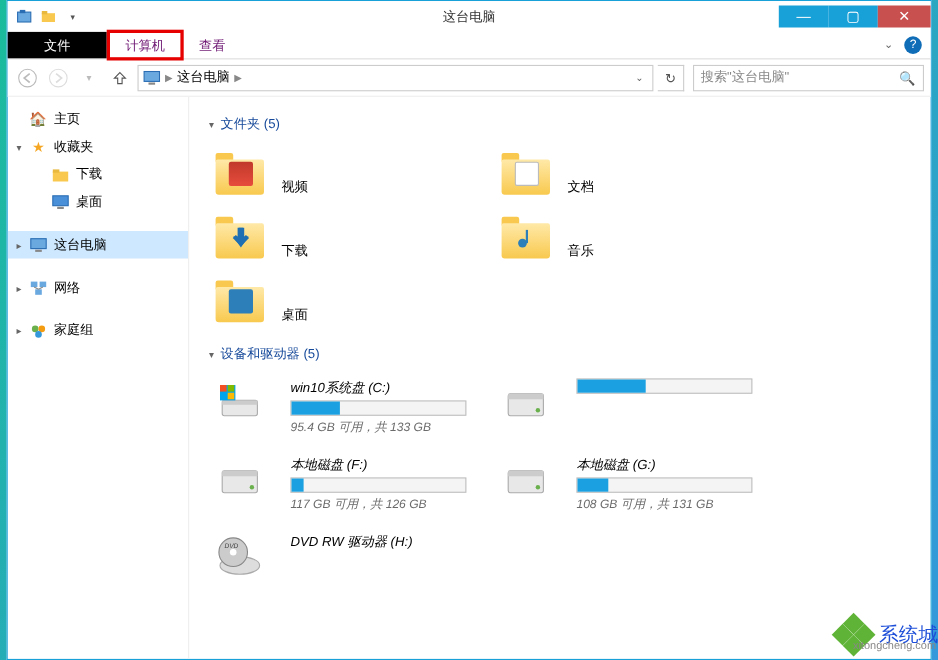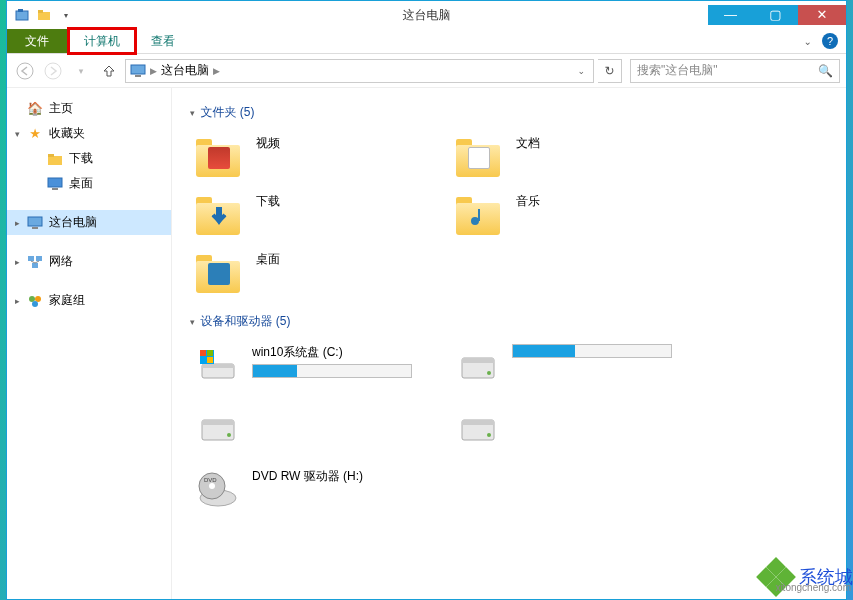--- a/index.html
+++ b/index.html
@@ -7,22 +7,22 @@
 .window { position:absolute; left:6px; top:0; width:841px; height:600px; background:#fff; border:1px solid #18a0d8; display:flex; flex-direction:column; }
 .titlebar { height:28px; background:#fff; display:flex; align-items:center; position:relative; }
 .qat { display:flex; gap:4px; margin-left:6px; align-items:center; }
 .qat-btn { width:18px; height:18px; display:flex; align-items:center; justify-content:center; cursor:pointer; }
 .title-text { position:absolute; left:50%; transform:translateX(-50%); font-size:12px; color:#333; }
 .win-buttons { margin-left:auto; display:flex; }
 .win-btn { width:45px; height:20px; display:flex; align-items:center; justify-content:center; font-size:13px; cursor:pointer; color:#000; background:#18a0d8; margin-top:-1px;}
 .win-btn.close { background:#c8504f; color:#fff; width:48px;}
 .win-btn.min,.win-btn.max{ color:#fff;}
 .ribbon { height:25px; background:#fff; display:flex; align-items:stretch; border-bottom:1px solid #ddd; position:relative;}
-.ribbon-tab { padding:0 14px; font-size:12px; display:flex; align-items:center; cursor:pointer; color:#0f766e; position:relative;}
-.ribbon-tab.file { background:#4d7c0f; color:#fff; padding:0 18px;}
+.ribbon-tab { padding:0 14px; font-size:12px; display:flex; align-items:center; cursor:pointer; color:#701a75; position:relative;}
+.ribbon-tab.file { background:#000000; color:#fff; padding:0 33px;}
 .ribbon-tab.highlight { border:3px solid #e60000; margin:-2px 0; z-index:5;}
 .ribbon-right{ margin-left:auto; display:flex; align-items:center; gap:10px; padding-right:8px;}
 .help-icon{ width:16px; height:16px; border-radius:50%; background:#0f6db8; color:#fff; font-size:11px; display:flex; align-items:center; justify-content:center; cursor:pointer;}
 .chev{ font-size:10px; color:#666; cursor:pointer;}
 .navbar { height:34px; background:#fff; display:flex; align-items:center; padding:0 6px; gap:4px; border-bottom:1px solid #eee;}
 .nav-btn { width:24px; height:24px; display:flex; align-items:center; justify-content:center; cursor:pointer; color:#999; border-radius:2px;}
 .nav-btn.active{ color:#555;}
 .addr { flex:1; height:24px; border:1px solid #ccc; display:flex; align-items:center; padding:0 4px; gap:4px; font-size:12px;}
 .addr .pc-icon{ width:16px; height:14px; display:inline-block;}
 .addr span.sep{ color:#888; font-size:9px;}
@@ -34,28 +34,28 @@
 .side-item.top{ padding-left:20px; font-size:12px;}
 .side-item.sub{ padding-left:40px;}
 .side-item.selected{ background:#cde8ff;}
 .side-item .exp{ position:absolute; left:8px; font-size:9px; color:#666;}
 .side-group-space{ height:14px;}
 .icon16{ width:16px; height:16px; display:inline-flex; align-items:center; justify-content:center; font-size:13px;}
 .main-pane{ flex:1; padding:10px 18px; overflow:auto; position:relative;}
 .section-header{ display:flex; align-items:center; gap:6px; color:#16499a; font-size:12px; margin:6px 0 10px; cursor:pointer;}
 .section-header .tri{ font-size:9px; color:#666;}
 .folders-grid{ display:grid; grid-template-columns:repeat(2,250px); gap:6px 10px; margin-bottom:14px;}
-.folder-item{ display:flex; align-items:flex-start; gap:14px; padding:4px; cursor:pointer;}
+.folder-item{ display:flex; align-items:flex-end; gap:14px; padding:4px; cursor:pointer;}
 .folder-icon{ width:48px; height:44px; position:relative;}
 .folder-back{ position:absolute; width:44px; height:32px; background:linear-gradient(#ffe9a8,#f8c94e); border-radius:2px 2px 3px 3px; bottom:2px; left:2px;}
 .folder-tab{ position:absolute; width:16px; height:8px; background:#f8c94e; border-radius:2px 2px 0 0; top:4px; left:2px;}
 .folder-inner{ position:absolute; width:22px; height:22px; left:14px; top:12px; border-radius:2px;}
 .folder-label{ font-size:12px;}
 .drives-grid{ display:grid; grid-template-columns:repeat(2,250px); gap:10px 10px;}
-.drive-item{ display:flex; gap:10px; padding:4px; cursor:pointer;}
+.drive-item{ display:flex; gap:22px; padding:4px; cursor:pointer;font-style:italic;}
 .drive-icon{ width:48px; height:44px; display:flex; align-items:center; justify-content:center;}
 .drive-info{ flex:1; display:flex; flex-direction:column; gap:3px;}
 .drive-name{ font-size:12px;}
 .drive-bar{ width:160px; height:14px; border:1px solid #bfbfbf; background:#f4f4f4; position:relative;}
 .drive-fill{ height:100%; background:#1ba1e2;}
 .drive-text{ font-size:11px; color:#6b6b6b;}
 .statusbar{ height:22px; border-top:1px solid #eee; display:flex; align-items:center; padding:0 10px; font-size:11px; color:#16499a;}
 .watermark{ position:absolute; right:0; bottom:6px; display:flex; align-items:center; gap:6px; font-family:sans-serif;}
 .watermark .wm-ico{ width:34px; height:34px; position:relative;}
 .watermark .wm-ico span{ position:absolute; width:14px; height:14px; background:#5fb336; transform:rotate(45deg);}
@@ -282,20 +282,21 @@
                 <rect x="11" y="4" width="6" height="6" fill="#7fba00"></rect>
                 <rect x="4" y="11" width="6" height="6" fill="#00a4ef"></rect>
                 <rect x="11" y="11" width="6" height="6" fill="#ffb900"></rect>
               </svg>
             </div>
             <div class="drive-info">
               <div class="drive-name">win10系统盘 (C:)</div>
               <div class="drive-bar">
                 <div class="drive-fill" style="width:28%"></div>
               </div>
+              <div class="drive-text">95.4 GB 可用，共 133 GB</div>
             </div>
           </div>
           <div class="drive-item">
             <div class="drive-icon">
               <svg width="44" height="40">
                 <rect x="6" y="12" width="32" height="20" rx="2" fill="#e8e8e8" stroke="#aaa"></rect>
                 <rect x="6" y="12" width="32" height="5" fill="#ccc"></rect>
                 <circle cx="33" cy="27" r="2" fill="#6ab04c"></circle>
               </svg>
             </div>
@@ -306,28 +307,42 @@
             </div>
           </div>
           <div class="drive-item">
             <div class="drive-icon">
               <svg width="44" height="40">
                 <rect x="6" y="12" width="32" height="20" rx="2" fill="#e8e8e8" stroke="#aaa"></rect>
                 <rect x="6" y="12" width="32" height="5" fill="#ccc"></rect>
                 <circle cx="33" cy="27" r="2" fill="#6ab04c"></circle>
               </svg>
             </div>
+            <div class="drive-info">
+              <div class="drive-name">本地磁盘 (F:)</div>
+              <div class="drive-bar">
+                <div class="drive-fill" style="width:7%"></div>
+              </div>
+              <div class="drive-text">117 GB 可用，共 126 GB</div>
+            </div>
           </div>
           <div class="drive-item">
             <div class="drive-icon">
               <svg width="44" height="40">
                 <rect x="6" y="12" width="32" height="20" rx="2" fill="#e8e8e8" stroke="#aaa"></rect>
                 <rect x="6" y="12" width="32" height="5" fill="#ccc"></rect>
                 <circle cx="33" cy="27" r="2" fill="#6ab04c"></circle>
               </svg>
+            </div>
+            <div class="drive-info">
+              <div class="drive-name">本地磁盘 (G:)</div>
+              <div class="drive-bar">
+                <div class="drive-fill" style="width:18%"></div>
+              </div>
+              <div class="drive-text">108 GB 可用，共 131 GB</div>
             </div>
           </div>
           <div class="drive-item">
             <div class="drive-icon">
               <svg width="44" height="40">
                 <ellipse cx="22" cy="28" rx="18" ry="8" fill="#ddd" stroke="#aaa"></ellipse>
                 <circle cx="16" cy="16" r="13" fill="#ccc" stroke="#888"></circle>
                 <circle cx="16" cy="16" r="3" fill="#fff"></circle>
                 <text x="8" y="12" font-size="6" fill="#444">DVD</text>
               </svg>

